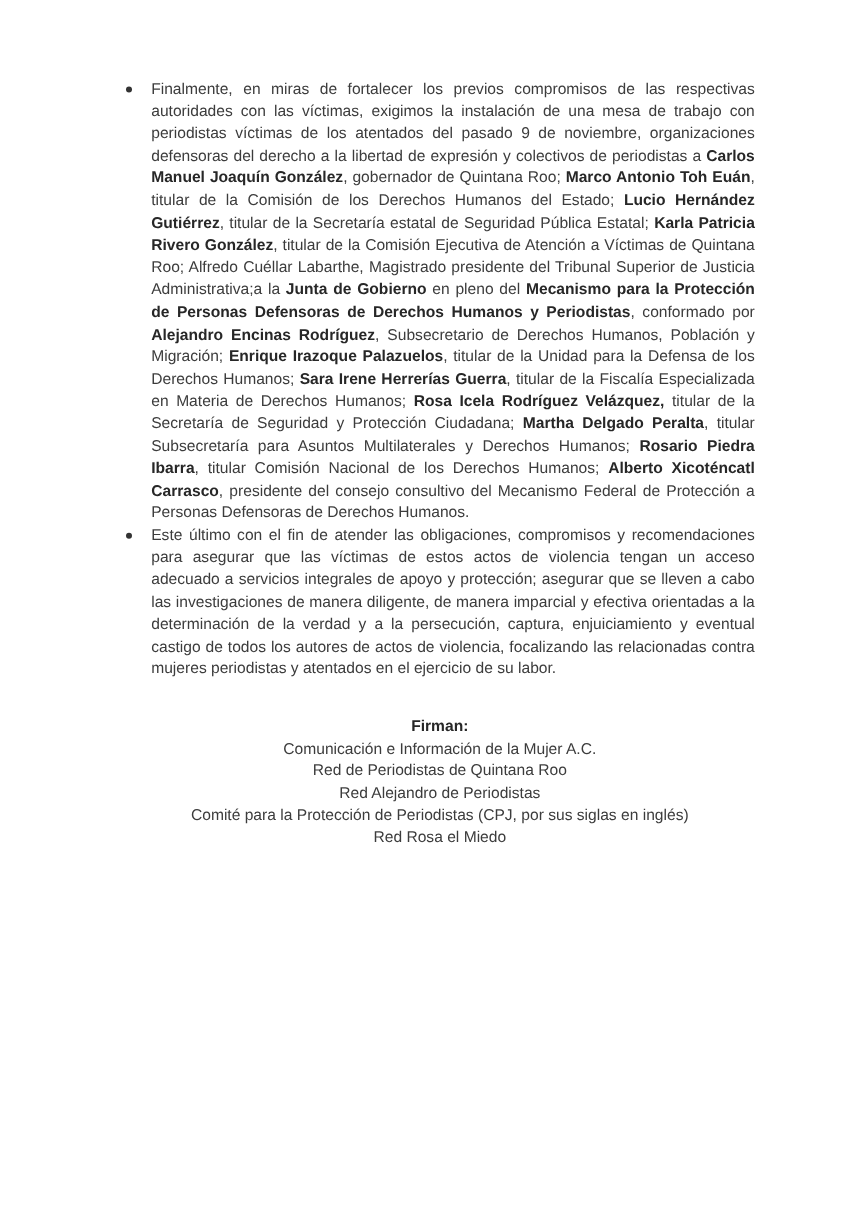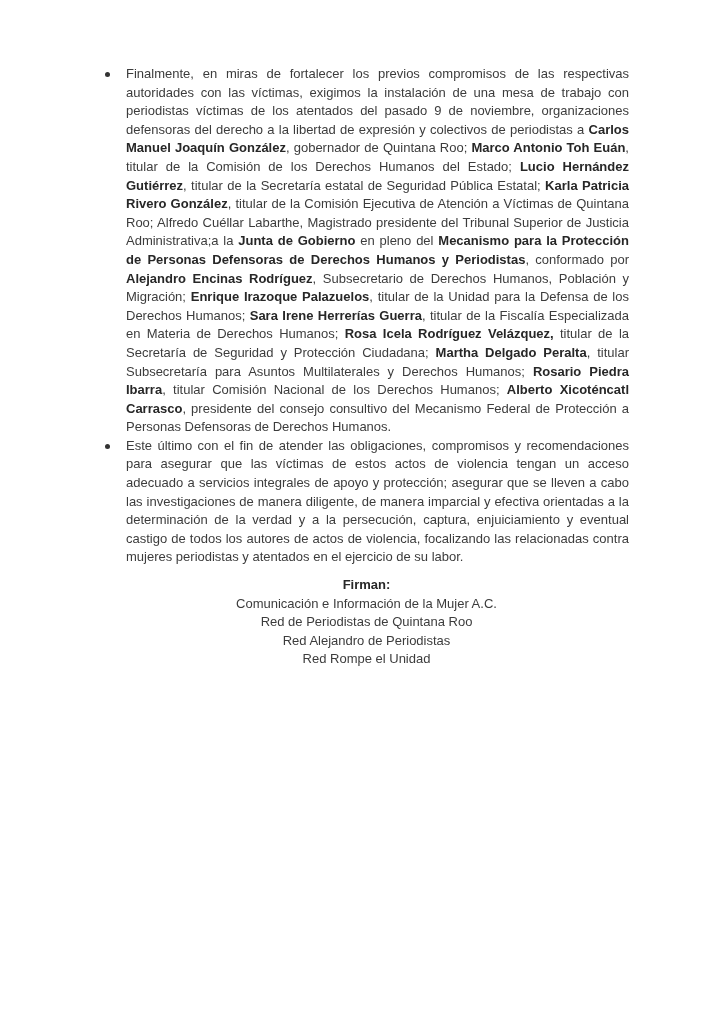--- a/index.html
+++ b/index.html
@@ -43,21 +43,21 @@
   .para {
     margin: 0;
     text-align: justify;
     text-justify: inter-word;
   }
   .para b {
     font-weight: 700;
     color: #272727;
   }
   .signatures {
-    margin-top: 9px;
+    margin-top: 29px;
     text-align: center;
   }
   .sign-heading {
     margin: 0;
     font-weight: 700;
     color: #272727;
   }
   .signatory {
     margin: 0;
   }
@@ -76,16 +76,17 @@
       <span class="bullet-marker"></span>
       <p class="para"><span>Este último con el fin de atender las obligaciones, compromisos y recomendaciones para asegurar que las víctimas de estos actos de violencia tengan un acceso adecuado a servicios integrales de apoyo y protección; asegurar que se lleven a cabo las investigaciones de manera diligente, de manera imparcial y efectiva orientadas a la determinación de la verdad y a la persecución, captura, enjuiciamiento y eventual castigo de todos los autores de actos de violencia, focalizando las relacionadas contra mujeres periodistas y atentados en el ejercicio de su labor.</span></p>
     </li>
   </ul>
 
   <div class="signatures">
     <p class="sign-heading">Firman:</p>
     <p class="signatory">Comunicación e Información de la Mujer A.C.</p>
     <p class="signatory">Red de Periodistas de Quintana Roo</p>
     <p class="signatory">Red Alejandro de Periodistas</p>
-    <p class="signatory">Red Rompe el Unidad</p>
+    <p class="signatory">Comité para la Protección de Periodistas (CPJ, por sus siglas en inglés)</p>
+    <p class="signatory">Red Rosa el Miedo</p>
   </div>
 
 </div>
 
 </body></html>

